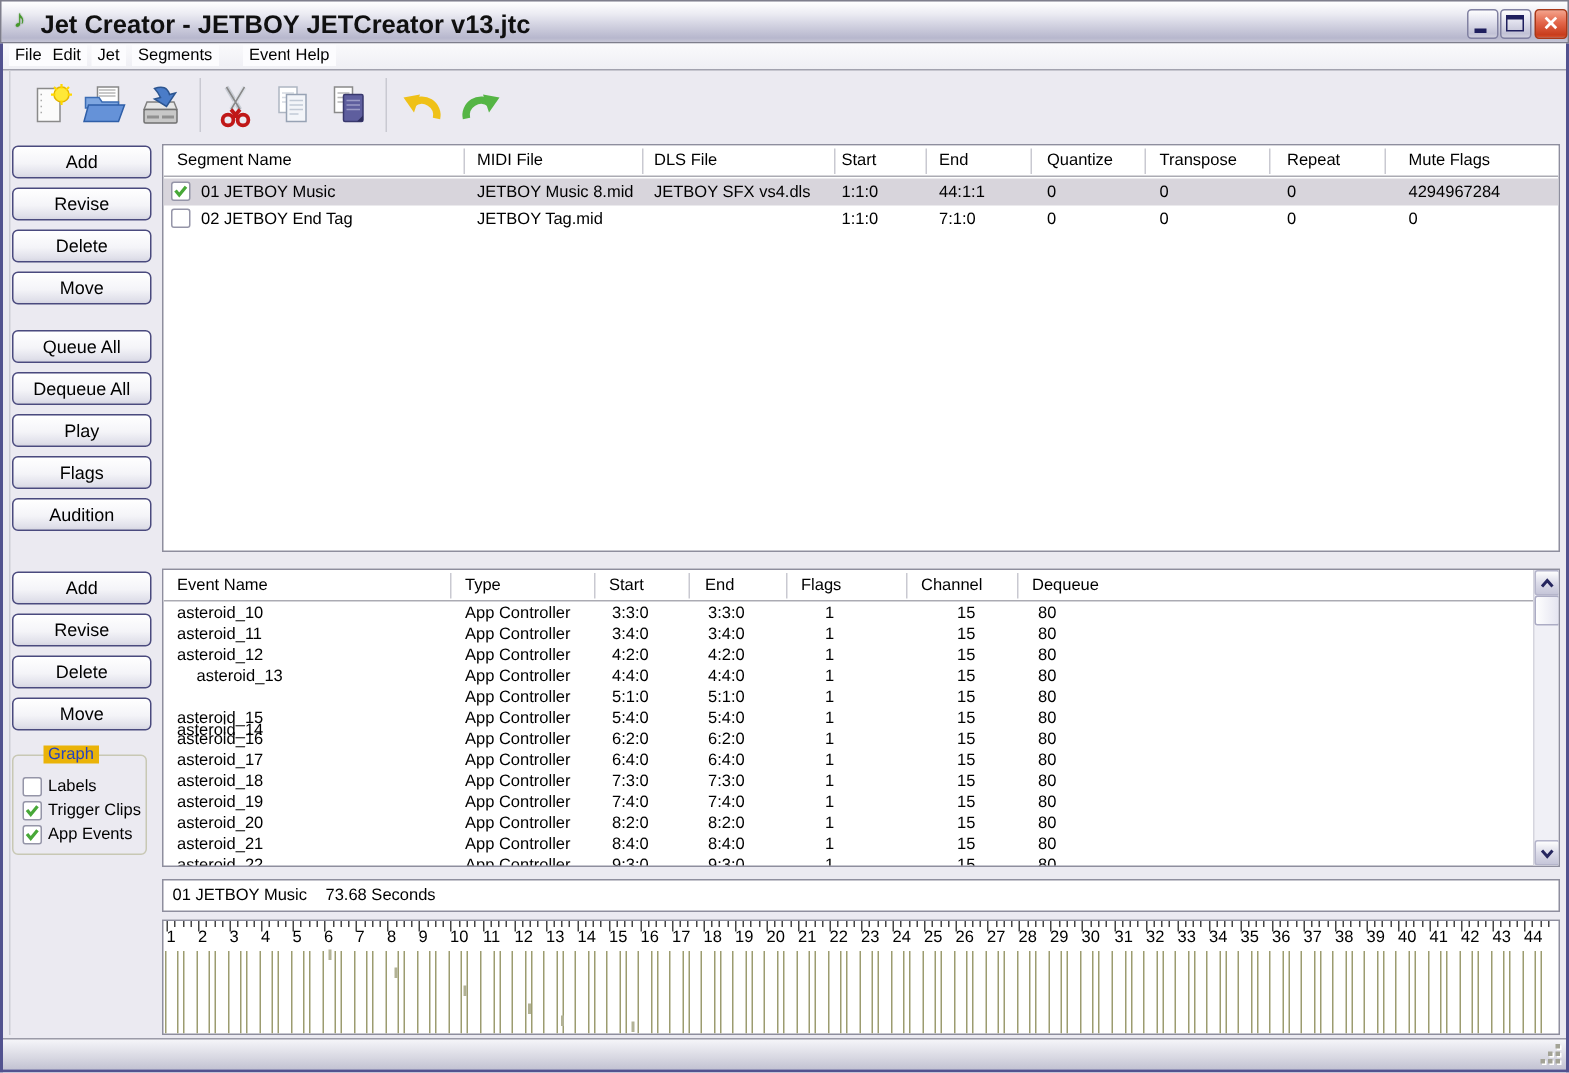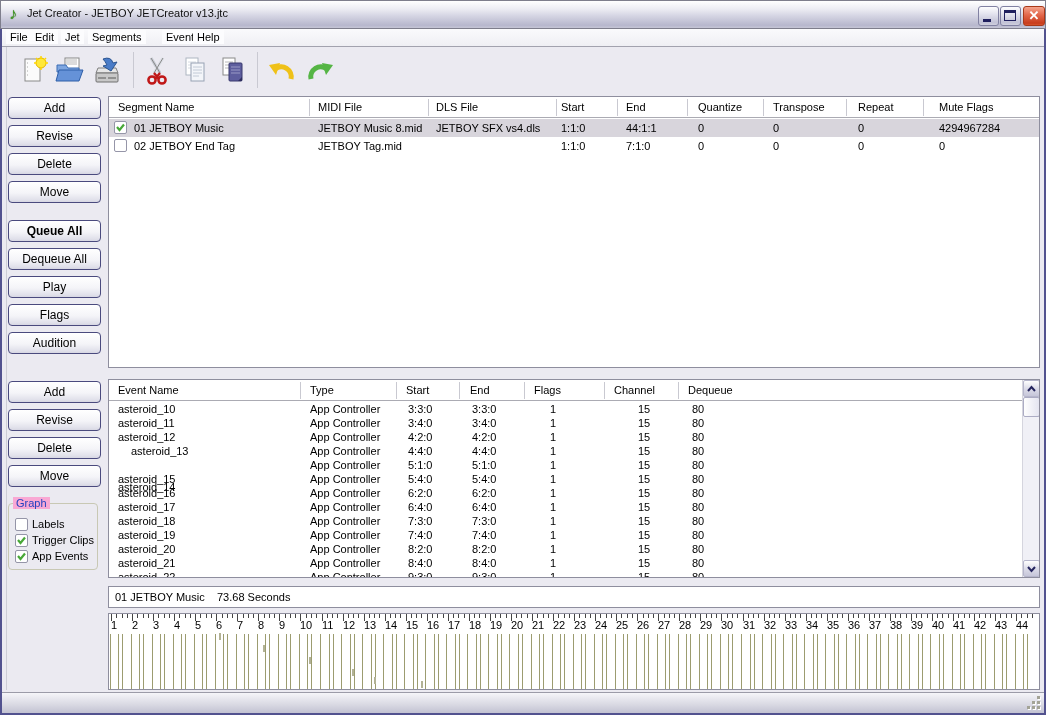--- a/index.html
+++ b/index.html
@@ -1,21 +1,21 @@
 <!DOCTYPE html>
 <html><head>
 <meta charset="utf-8">
 <style>
 *{margin:0;padding:0;box-sizing:border-box}
 html,body{width:1046px;height:715px;font-family:"Liberation Sans",sans-serif;font-size:11px;color:#000;overflow:hidden;background:#ECEBF1}
 #win{position:relative;width:1046px;height:715px;background:#EBEAF1}
 
 .titlebar{position:absolute;left:0;top:0;width:1046px;height:29px;background:linear-gradient(180deg,#FFFFFF 0%,#ECECF3 30%,#D5D5E3 55%,#B7B7CD 90%,#C6C6D6 100%);border:1px solid #7E7E8C}
 .appicon{position:absolute;left:8px;top:4px;font-size:16px;color:#449A28;font-weight:bold;text-shadow:0 0 1px #2A6A18}
-.title{position:absolute;left:26px;top:6px;font-weight:normal;font-size:11px;color:#101010}
+.title{position:absolute;left:26px;top:6px;font-weight:bold;font-size:17px;color:#101010}
 .winbtn{position:absolute;top:5px;width:21px;height:20px;border-radius:3px;border:1px solid #8181A2;background:linear-gradient(180deg,#FDFDFE,#E2E2EE 40%,#C2C2D6 85%,#D0D0DE)}
 .winbtn.minb{left:977px}.winbtn.maxb{left:999px}
 .winbtn.closeb{left:1022px;width:22px;background:linear-gradient(180deg,#F4A38B,#E2664A 45%,#C83C1C 90%,#D8532E);border-color:#A83818}
 .gmin{position:absolute;left:4px;bottom:3px;width:8px;height:3px;background:#1F1F5E}
 .gmax{position:absolute;left:3px;top:3px;width:12px;height:11px;border:1px solid #1F1F5E;border-top-width:3px}
 .gclose{position:absolute;left:0;top:0;width:100%;height:100%;color:#fff;font-weight:bold;font-size:13px;text-align:center;line-height:18px}
 
 .menubar{position:absolute;left:2px;top:29px;width:1042px;height:18px;background:linear-gradient(#FAFAFC,#EFEFF4);border-bottom:1px solid #A2A2AE}
 .mitem{position:absolute;top:1px;padding:1px 4px;background:#FCFCFE}
 
@@ -41,21 +41,21 @@
 .ev-row .cell{top:1px}
 
 .cb{position:absolute;width:13px;height:13px;background:#fff;border:1px solid #9595A8;border-radius:2px}
 
 .vscroll{position:absolute;right:0;top:0;width:17px;height:197px;background:#F0F0F6;border-left:1px solid #D5D5DE}
 .sbtn{position:absolute;left:0;width:17px;height:17px;background:linear-gradient(180deg,#FEFEFE,#DCDCE9 50%,#C6C6D9);border:1px solid #B5B5CB;border-radius:2px}
 .sbtn.up{top:0}.sbtn.down{bottom:0}
 .sthumb{position:absolute;left:0;top:17px;width:17px;height:20px;background:linear-gradient(90deg,#FEFEFE,#E4E4F0);border:1px solid #ACACC4;border-radius:2px}
 
 .groupbox{position:absolute;left:8px;top:503px;width:90px;height:67px;border:1px solid #C8C8B4;border-radius:4px}
-.gblabel{position:absolute;left:4px;top:-7px;padding:0 3px;background:#f9a8d4;color:#2442C0}
+.gblabel{position:absolute;left:20px;top:-7px;padding:0 3px;background:#eab308;color:#2442C0}
 .gbrow{position:absolute;left:6px;height:13px}
 .gbrow .cb{left:0;top:0}
 .gbrow .gbl{position:absolute;left:17px;top:0;white-space:nowrap}
 
 .timelabel{position:absolute;left:108px;top:586px;width:932px;height:22px;background:#fff;border:1px solid #8E8E9E}
 .tl-name{position:absolute;left:6px;top:4px}
 .tl-dur{position:absolute;left:108px;top:4px}
 .timegraph{position:absolute;left:108px;top:613px;width:932px;height:77px;background:#fff;border:1px solid #8E8E9E;overflow:hidden}
 .mline{position:absolute;width:1px;background:#9C9C70}
 .rtick{position:absolute;top:0;width:1px;background:#444}
@@ -163,21 +163,21 @@
   </div>
   <div class="leftline"></div>
 
   <div id="segbtns">
       <div class="btn" style="top: 97px;">Add</div>
       <div class="btn" style="top: 125px;">Revise</div>
       <div class="btn" style="top: 153px;">Delete</div>
       <div class="btn" style="top: 181px;">Move</div>
     </div>
   <div id="transbtns">
-      <div class="btn" style="top: 220px; font-weight: bold;">Queue All</div>
+      <div class="btn" style="top: 220px;">Queue All</div>
       <div class="btn" style="top: 248px;">Dequeue All</div>
       <div class="btn" style="top: 276px;">Play</div>
       <div class="btn" style="top: 304px;">Flags</div>
       <div class="btn" style="top: 332px;">Audition</div>
     </div>
   <div id="evbtns">
       <div class="btn" style="top: 381px;">Add</div>
       <div class="btn" style="top: 409px;">Revise</div>
       <div class="btn" style="top: 437px;">Delete</div>
       <div class="btn" style="top: 465px;">Move</div>

